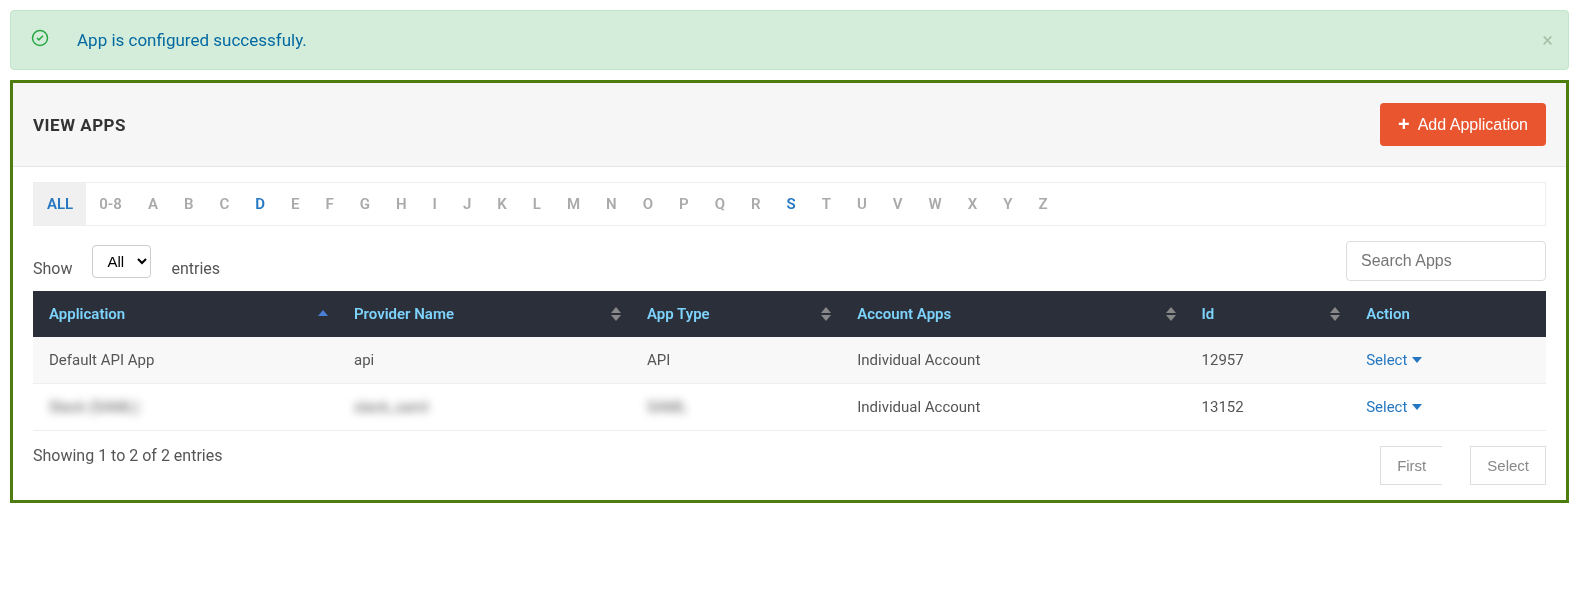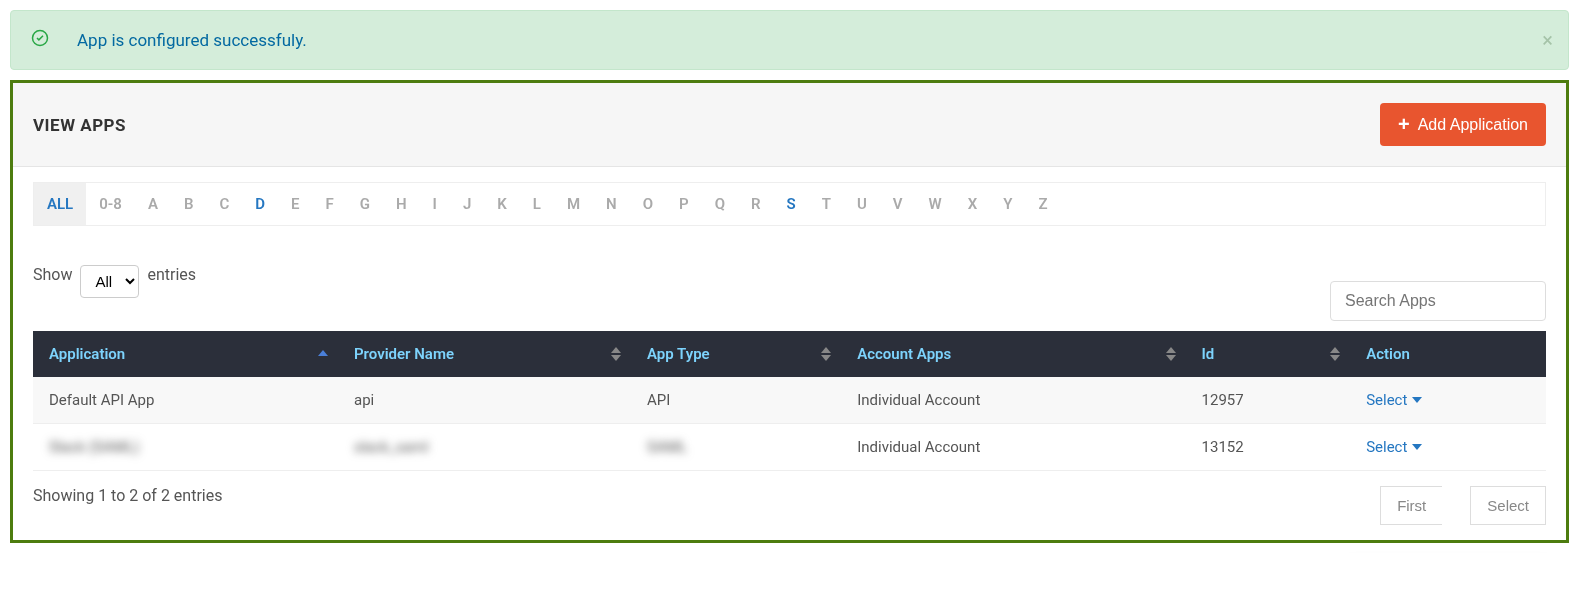--- a/index.html
+++ b/index.html
@@ -18,23 +18,23 @@
 .plus-icon { font-size: 20px; font-weight: bold; }
 
 .panel-body { padding: 15px 20px; position: relative; }
 
 .alpha-filter { border: 1px solid #eee; display: flex; margin-bottom: 15px; }
 .alpha-item { padding: 12px 13px; color: #aaa; font-weight: 600; font-size: 15px; cursor: pointer; }
 .alpha-item.active { background: #f0f0f0; color: #2577c1; }
 .alpha-item.highlight { color: #2577c1; }
 
 .table-controls { display: flex; justify-content: space-between; align-items: center; margin-bottom: 10px; }
-.show-entries { display: flex; align-items: flex-start; gap: 8px; color: #555; font-size: 16px; }
+.show-entries { display: flex; align-items: flex-end; gap: 20px; color: #555; font-size: 16px; }
 .entries-select { border: 1px solid #ccc; border-radius: 4px; padding: 6px 10px; font-size: 15px; background: #fff; }
-.search-input { border: 1px solid #ddd; border-radius: 4px; padding: 10px 14px; font-size: 16px; width: 216px; margin-top: 40px; }
+.search-input { border: 1px solid #ddd; border-radius: 4px; padding: 10px 14px; font-size: 16px; width: 200px; }
 
 .data-table { width: 100%; border-collapse: collapse; }
 .data-table thead th { background: #2b2f3a; color: #7dd3fc; padding: 14px 16px; text-align: left; font-weight: 600; font-size: 15px; position: relative; }
 .sort-icon { position: absolute; right: 10px; top: 50%; transform: translateY(-50%); display: flex; flex-direction: column; line-height: 0; }
 .sort-up { border-left: 5px solid transparent; border-right: 5px solid transparent; border-bottom: 6px solid #888; margin-bottom: 2px; }
 .sort-up.active { border-bottom-color: #4a7fd8; }
 .sort-down { border-left: 5px solid transparent; border-right: 5px solid transparent; border-top: 6px solid #888; }
 .data-table tbody tr { border-bottom: 1px solid #eee; }
 .data-table tbody tr:first-child { background: #f8f8f8; margin-top: 24px; }
 .data-table tbody td { padding: 14px 16px; color: #555; font-size: 15px; }

